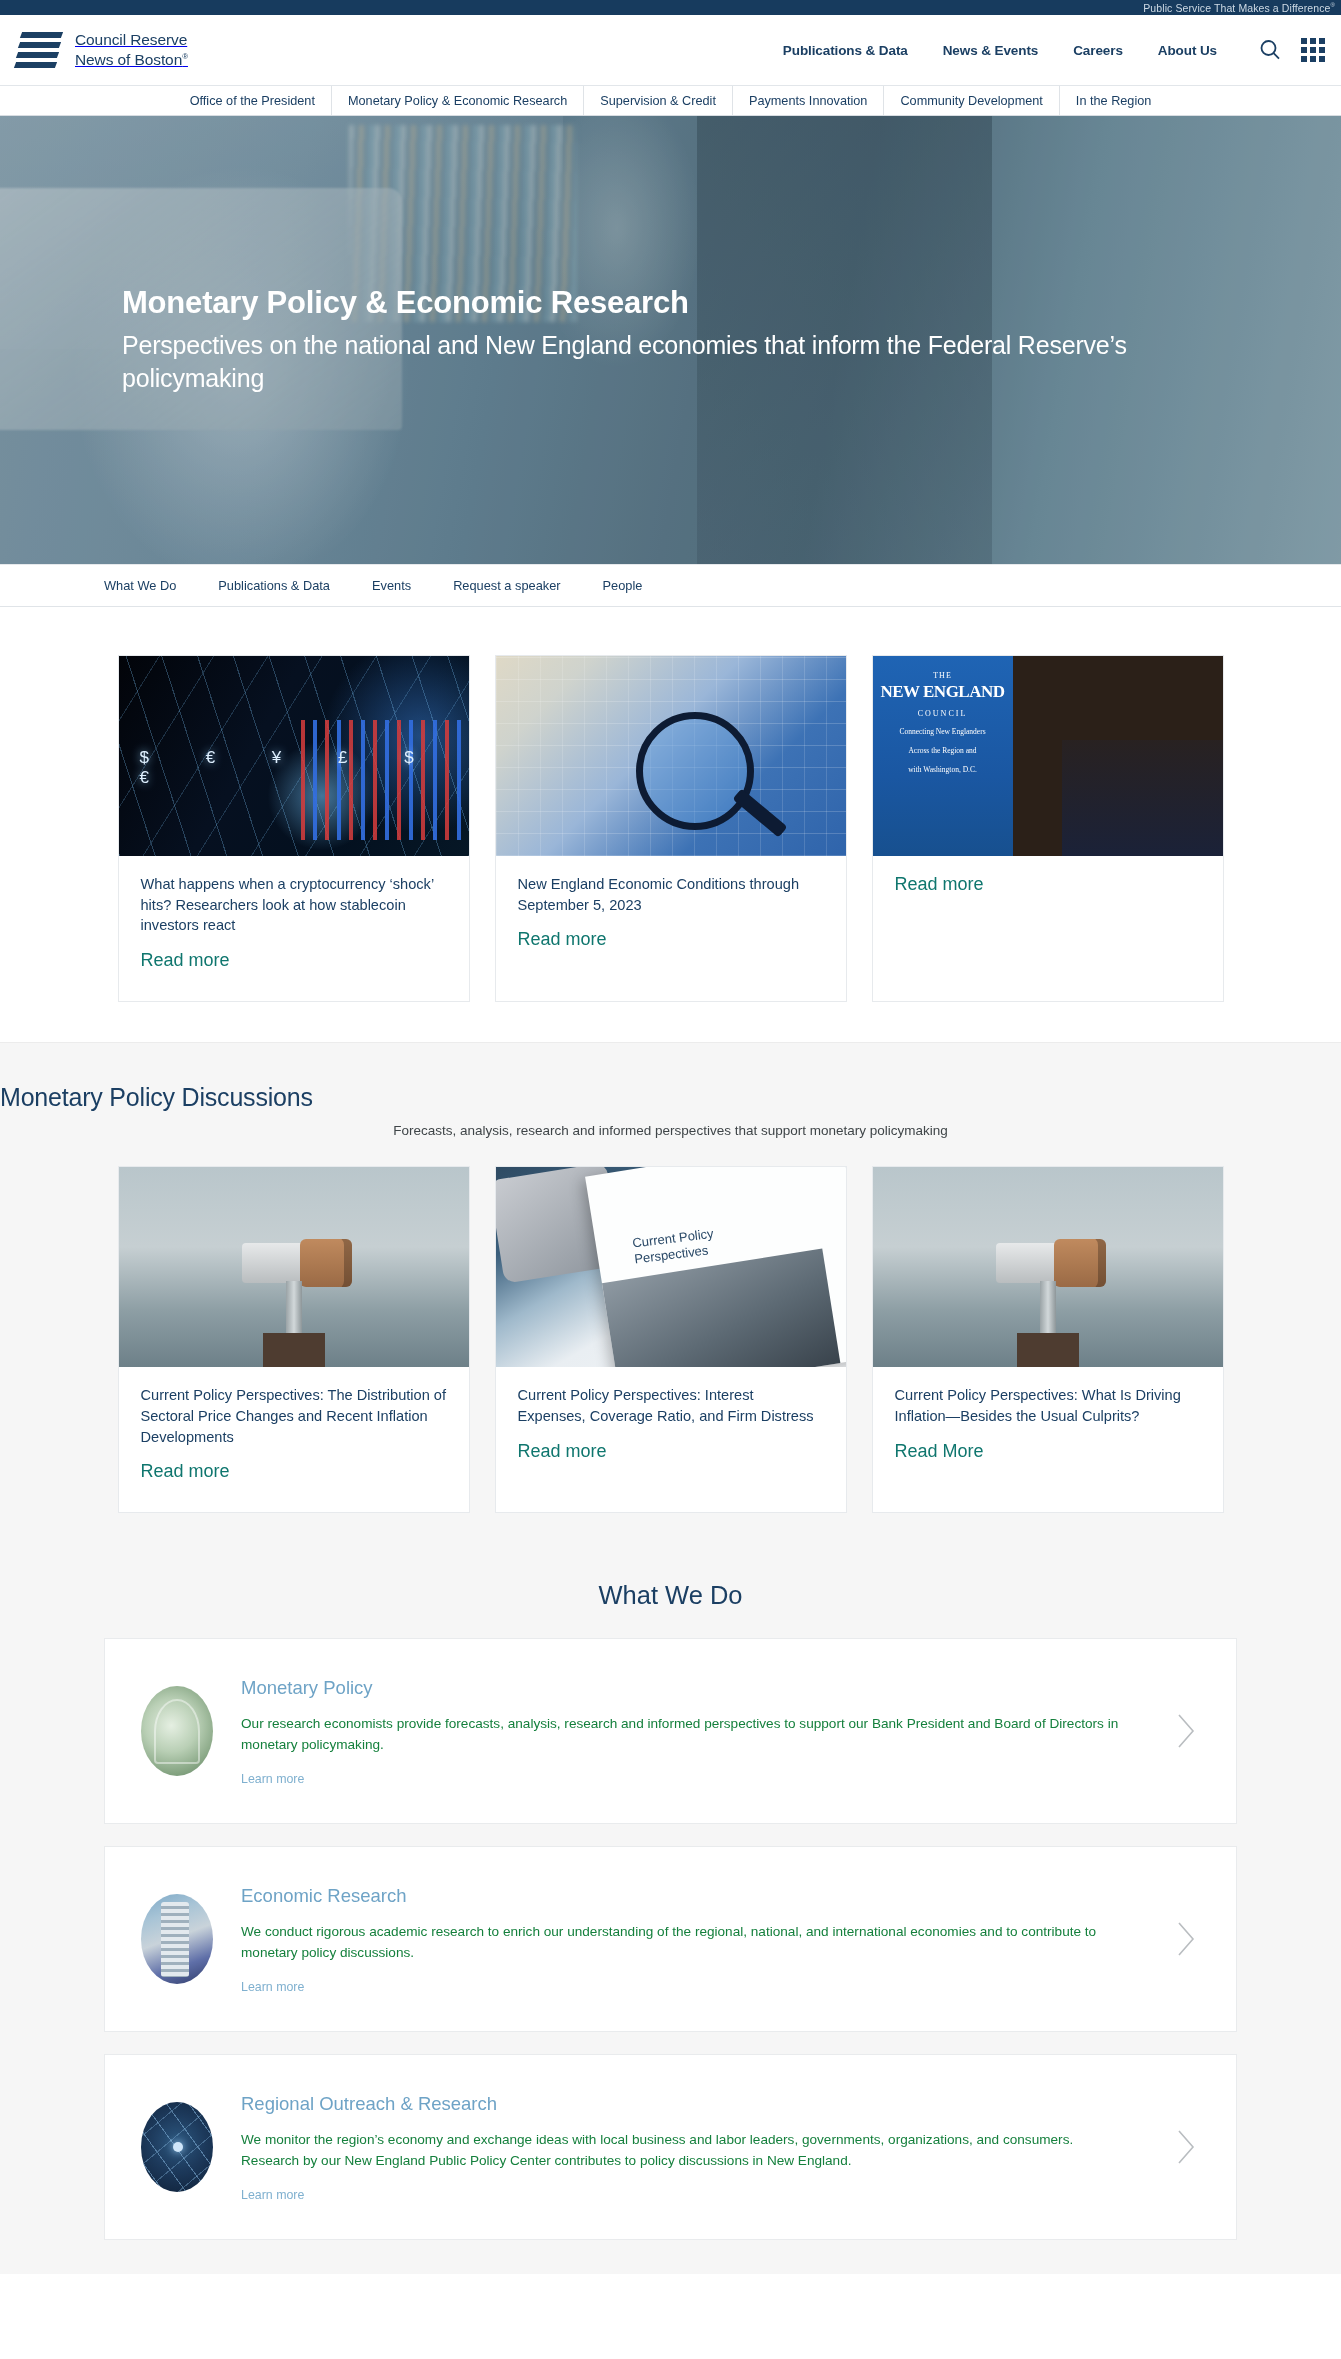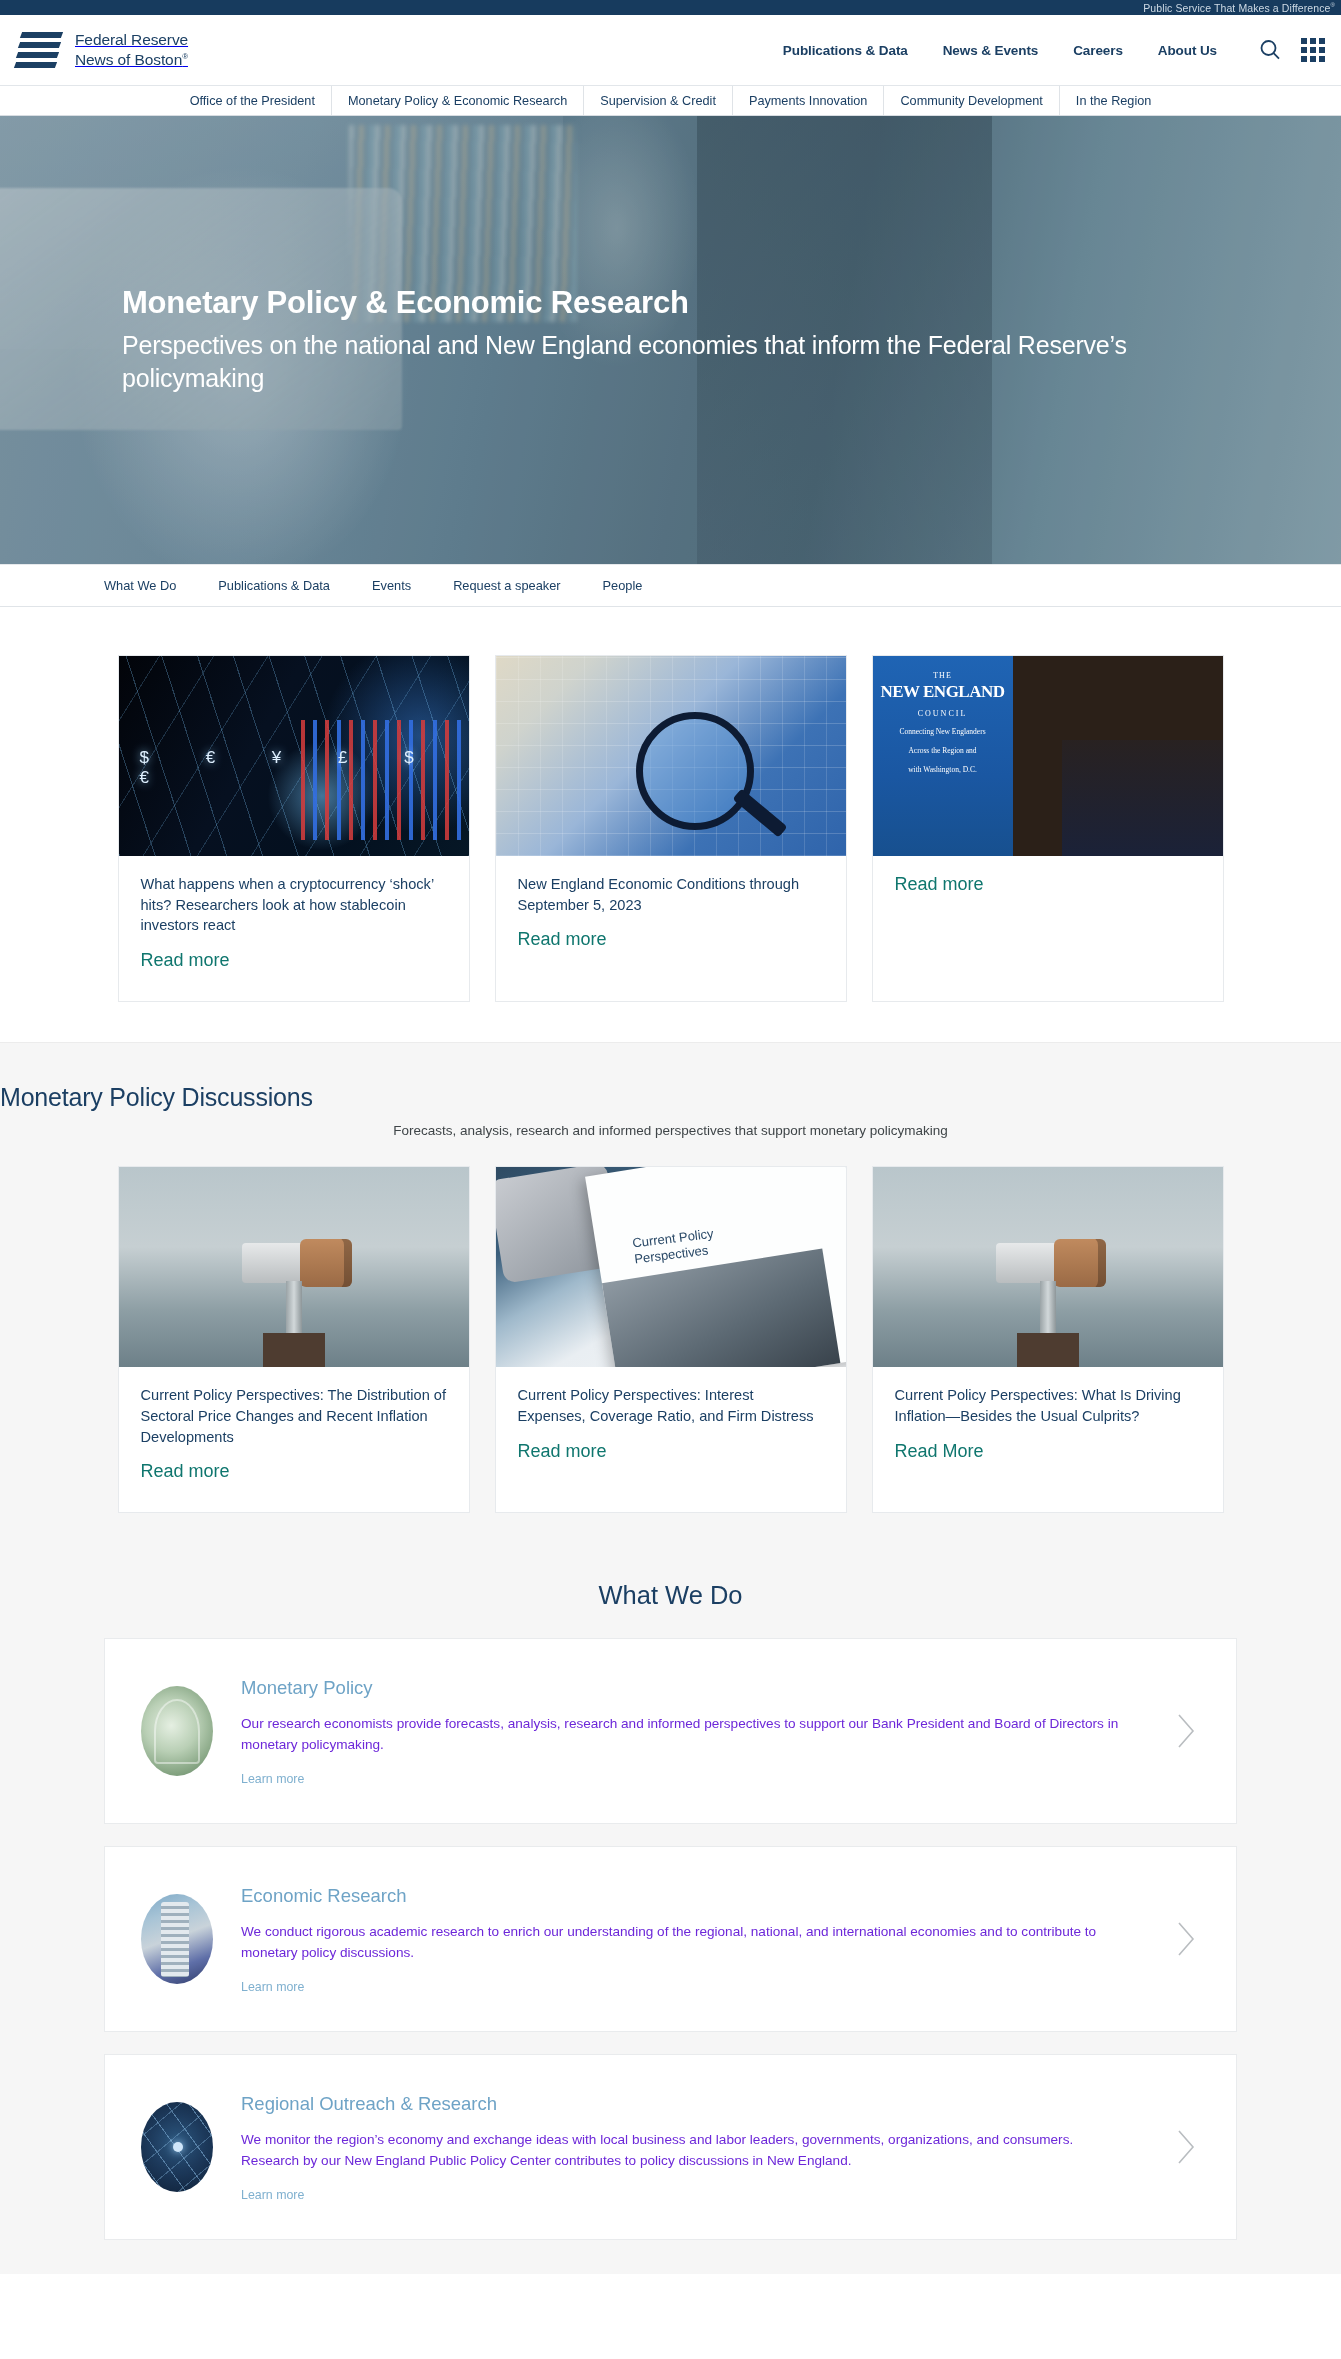--- a/index.html
+++ b/index.html
@@ -419,21 +419,21 @@
   }
   .wwd-text { flex: 1; padding-top: 2px; }
   .wwd-heading {
     font-size: 18.5px;
     color: #6ea3c6;
     font-weight: 400;
     margin-bottom: 14px;
   }
   .wwd-desc {
     font-size: 13.6px;
-    color: #6d28d9;
+    color: #15803d;
     line-height: 1.55;
     max-width: 880px;
     margin-bottom: 14px;
   }
   .wwd-link { font-size: 12.4px; color: #7fb0cf; text-decoration: none; }
   .wwd-chev {
     flex: 0 0 40px;
     display: flex; align-items: center; justify-content: center;
     color: #b9bdc0;
   }
@@ -447,21 +447,21 @@
 
 <header class="site-header">
   <a class="brand" href="#">
     <span class="logo-mark">
       <i class="bar b1"></i>
         <i class="bar b2"></i>
         <i class="bar b3"></i>
         <i class="bar b4"></i>
     </span>
     <span class="brand-name">
-      <span>Federal Reserve</span><br>
+      <span>Council Reserve</span><br>
       <span>News of Boston</span><sup>®</sup>
     </span>
   </a>
 
   <nav class="header-nav">
     <a href="#">Publications &amp; Data</a>
     <a href="#">News &amp; Events</a>
     <a href="#">Careers</a>
     <a href="#">About Us</a>
   </nav>

